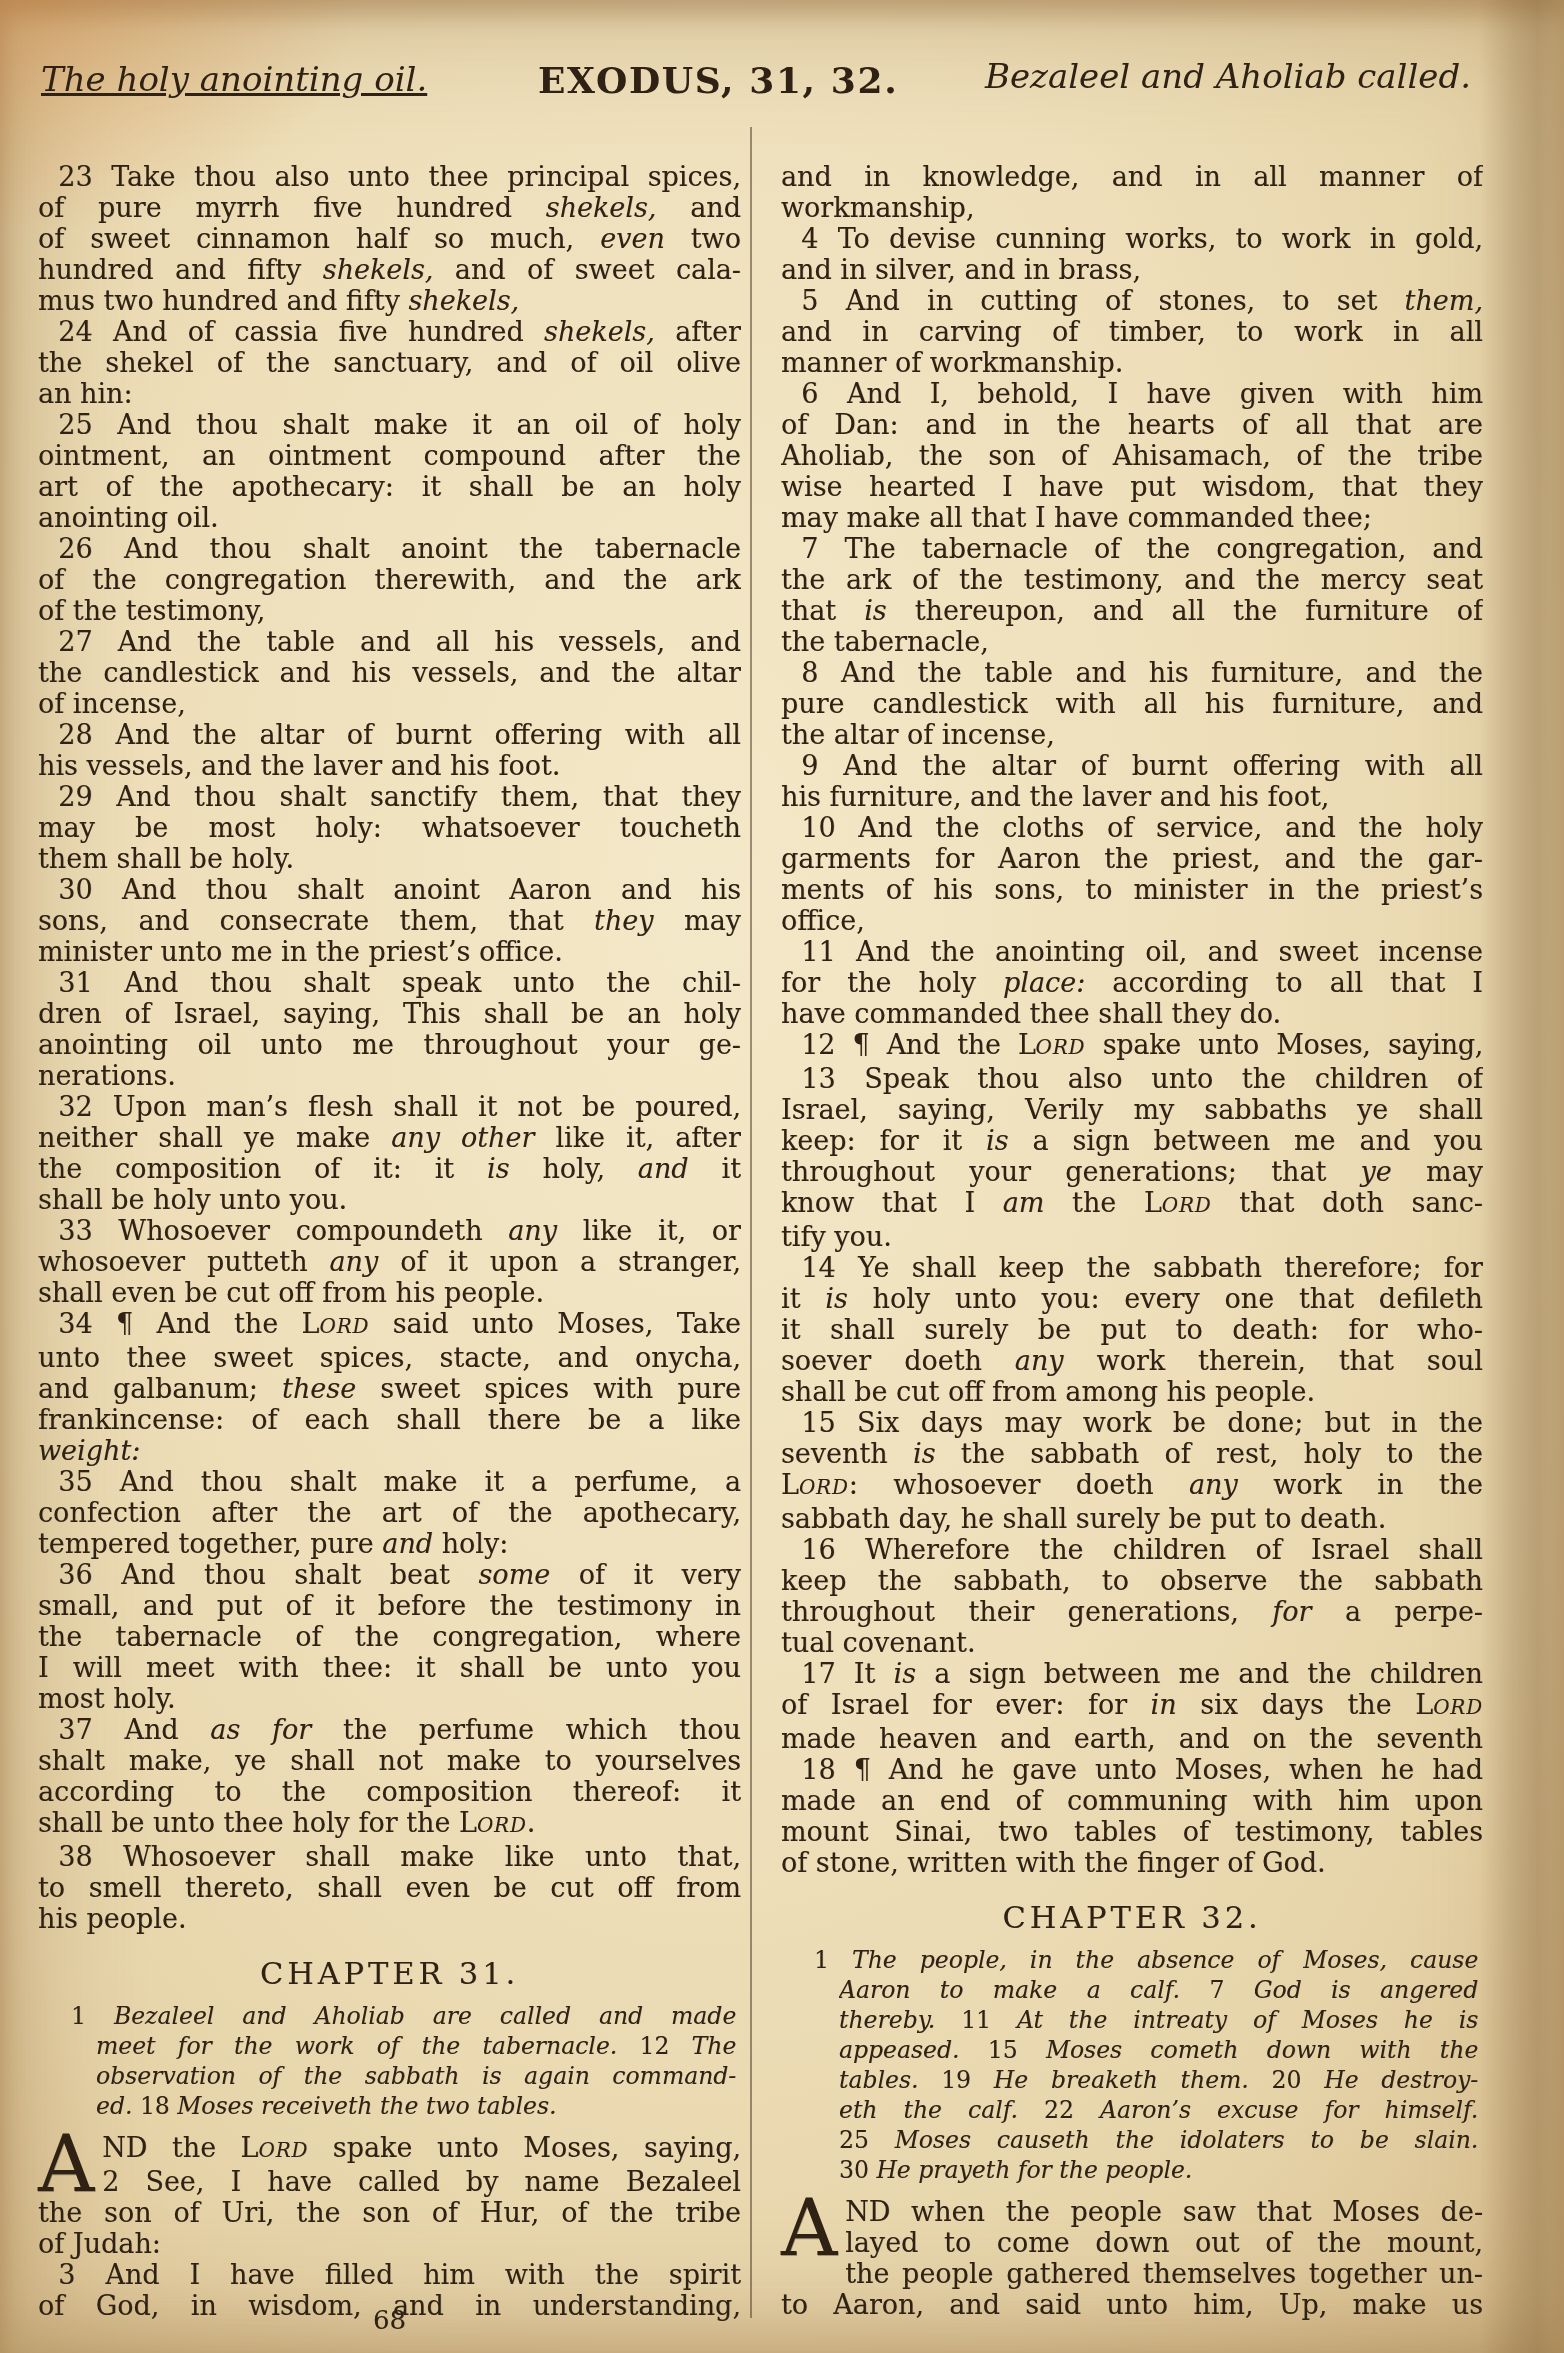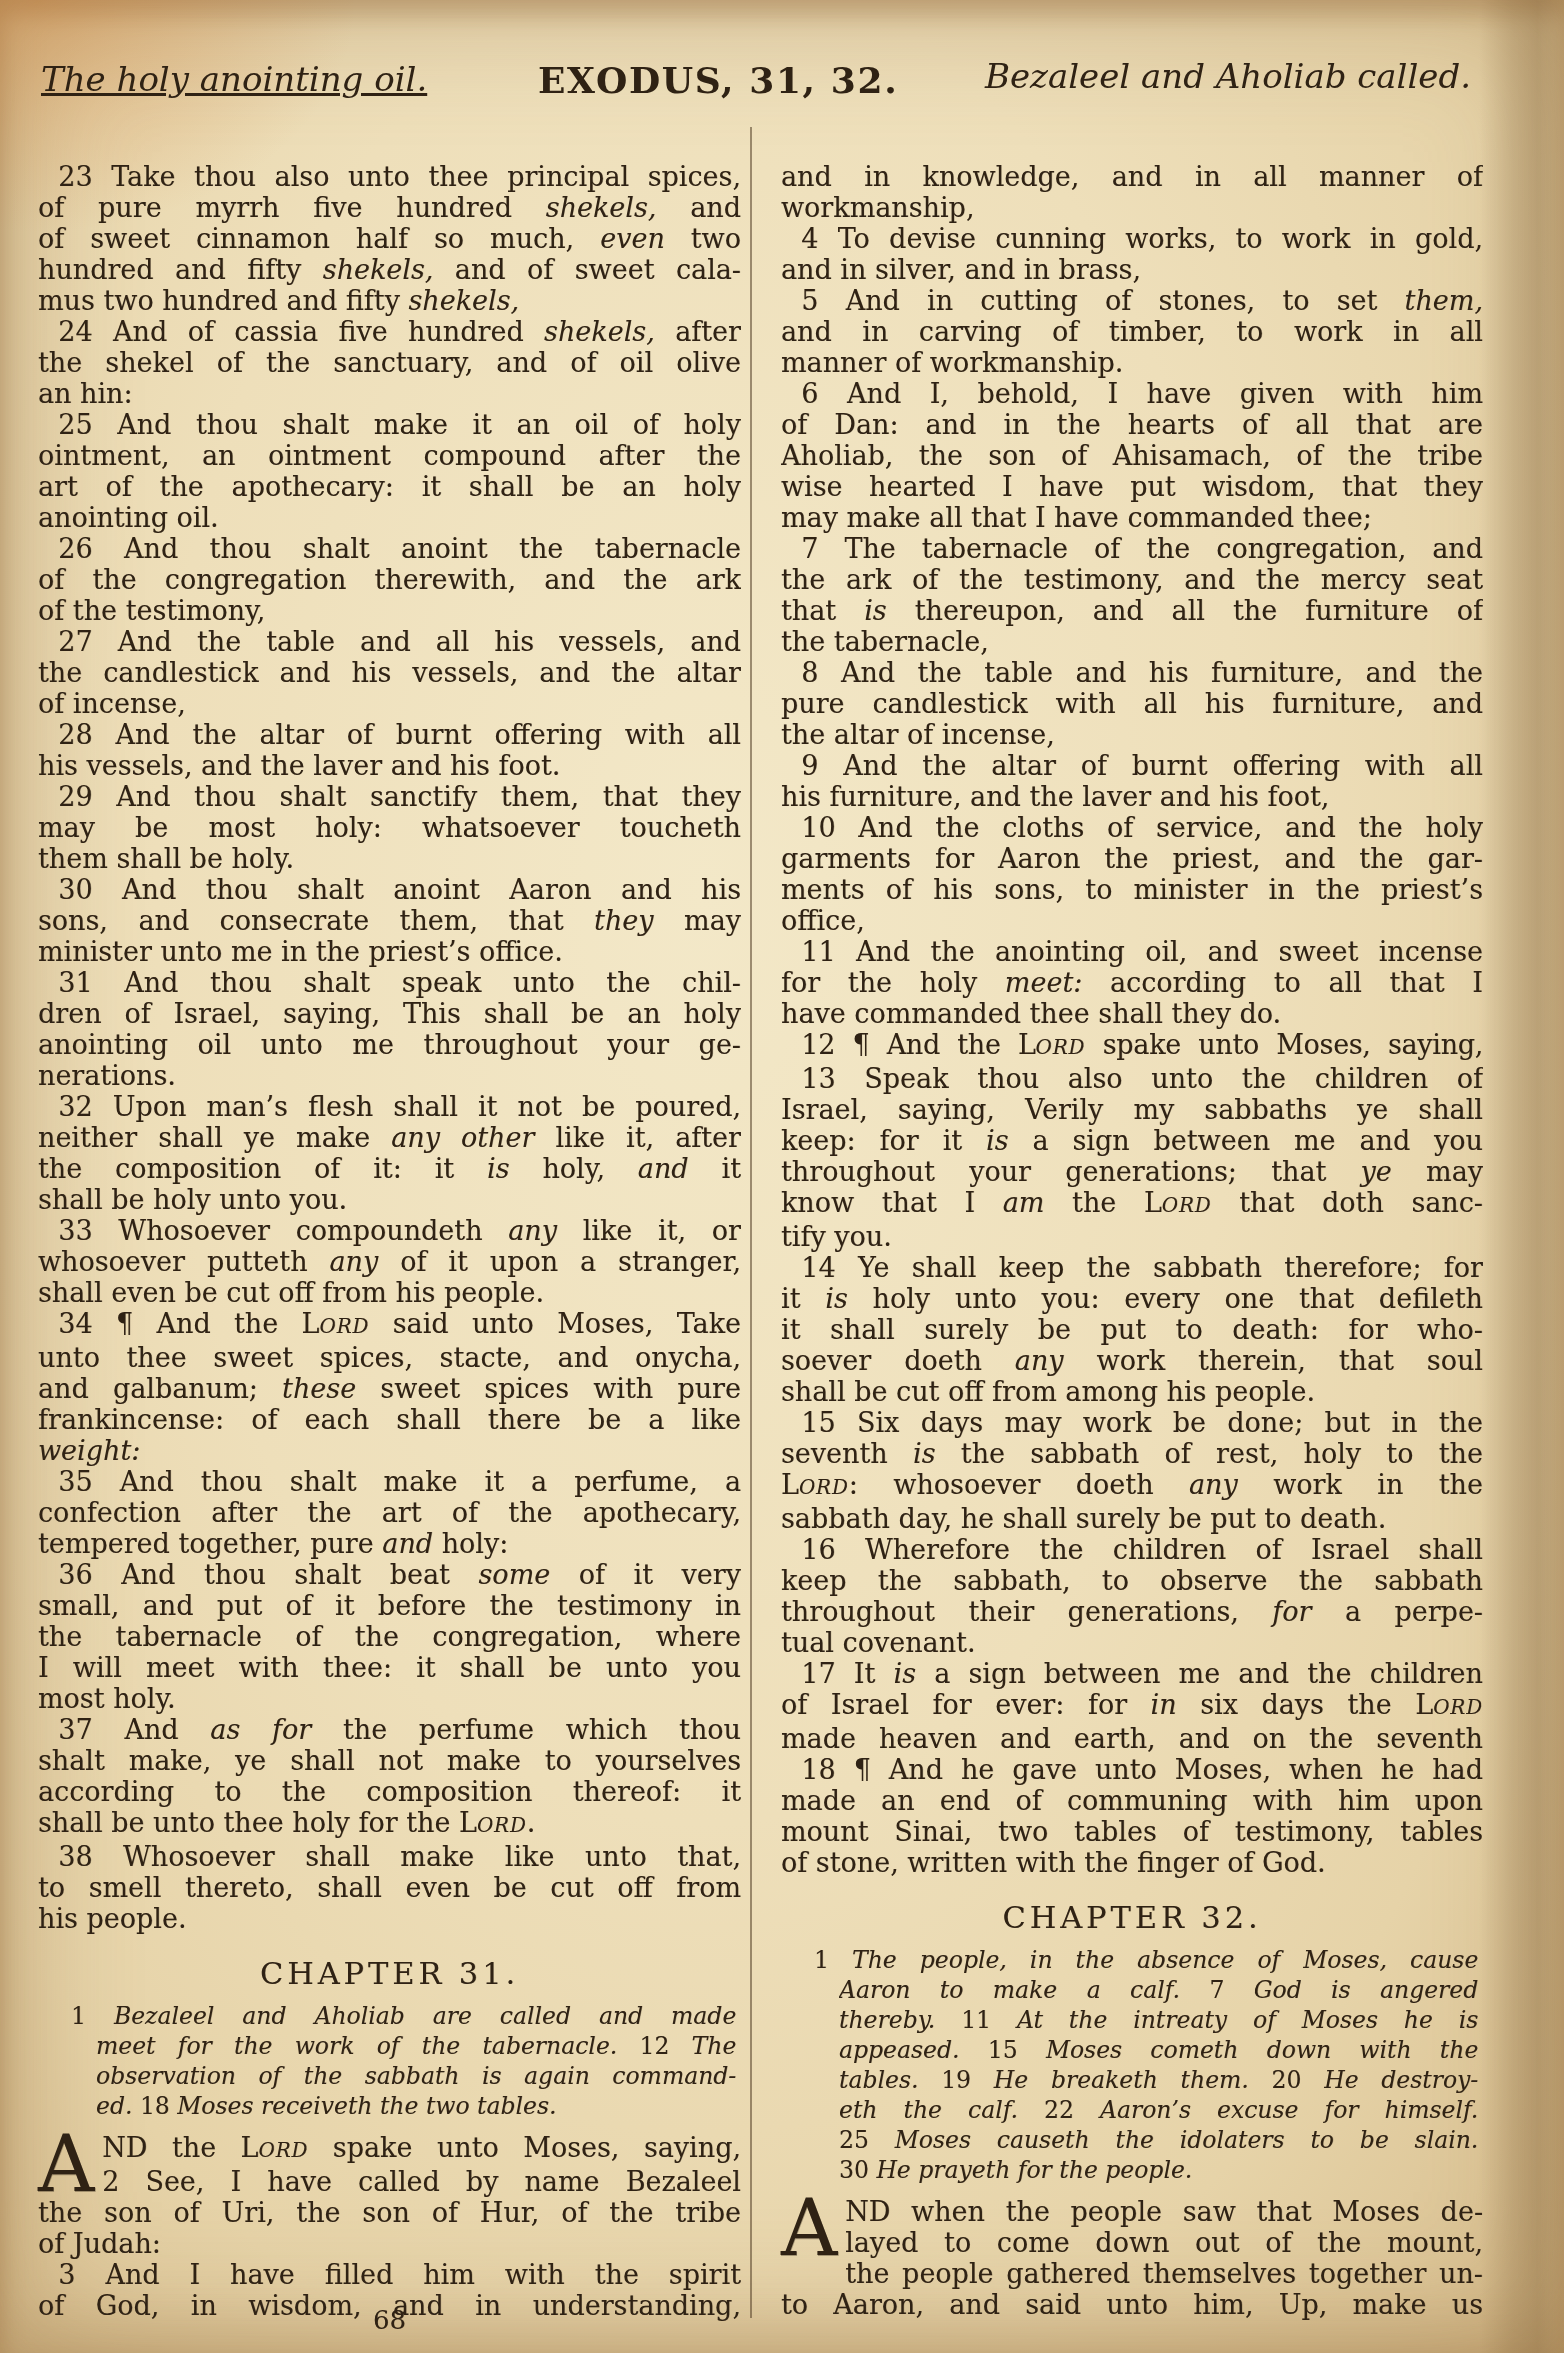--- a/index.html
+++ b/index.html
@@ -201,21 +201,21 @@
         <div class="line last">his furniture, and the laver and his foot,</div>
       </div>
       <div>
         <div class="line first">10 And the cloths of service, and the holy</div>
         <div class="line">garments for Aaron the priest, and the gar-</div>
         <div class="line">ments of his sons, to minister in the priest’s</div>
         <div class="line last">office,</div>
       </div>
       <div>
         <div class="line first">11 And the anointing oil, and sweet incense</div>
-        <div class="line">for the holy <i>meet:</i> according to all that I</div>
+        <div class="line">for the holy <i>place:</i> according to all that I</div>
         <div class="line last">have commanded thee shall they do.</div>
       </div>
       <div>
         <div class="line first tight">12 ¶ And the <span><span>L</span><span class="sc-rest">ORD</span></span> spake unto Moses, saying,</div>
       </div>
       <div>
         <div class="line first">13 Speak thou also unto the children of</div>
         <div class="line">Israel, saying, Verily my sabbaths ye shall</div>
         <div class="line">keep: for it <i>is</i> a sign between me and you</div>
         <div class="line">throughout your generations; that <i>ye</i> may</div>

